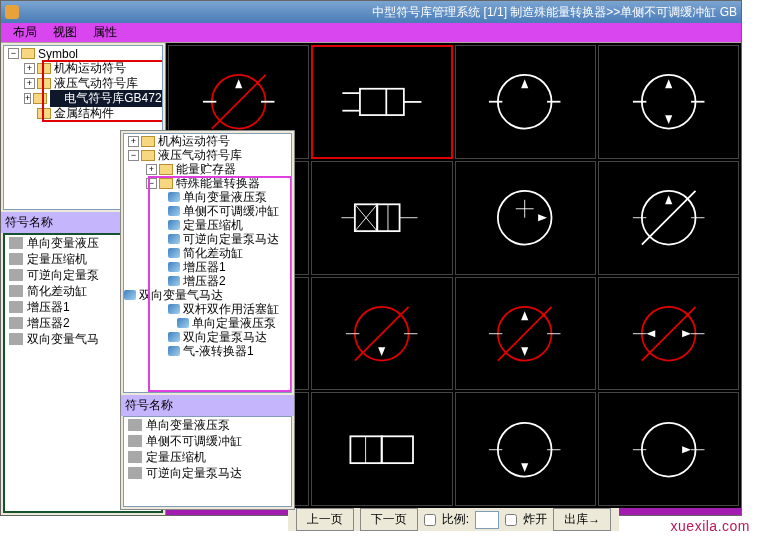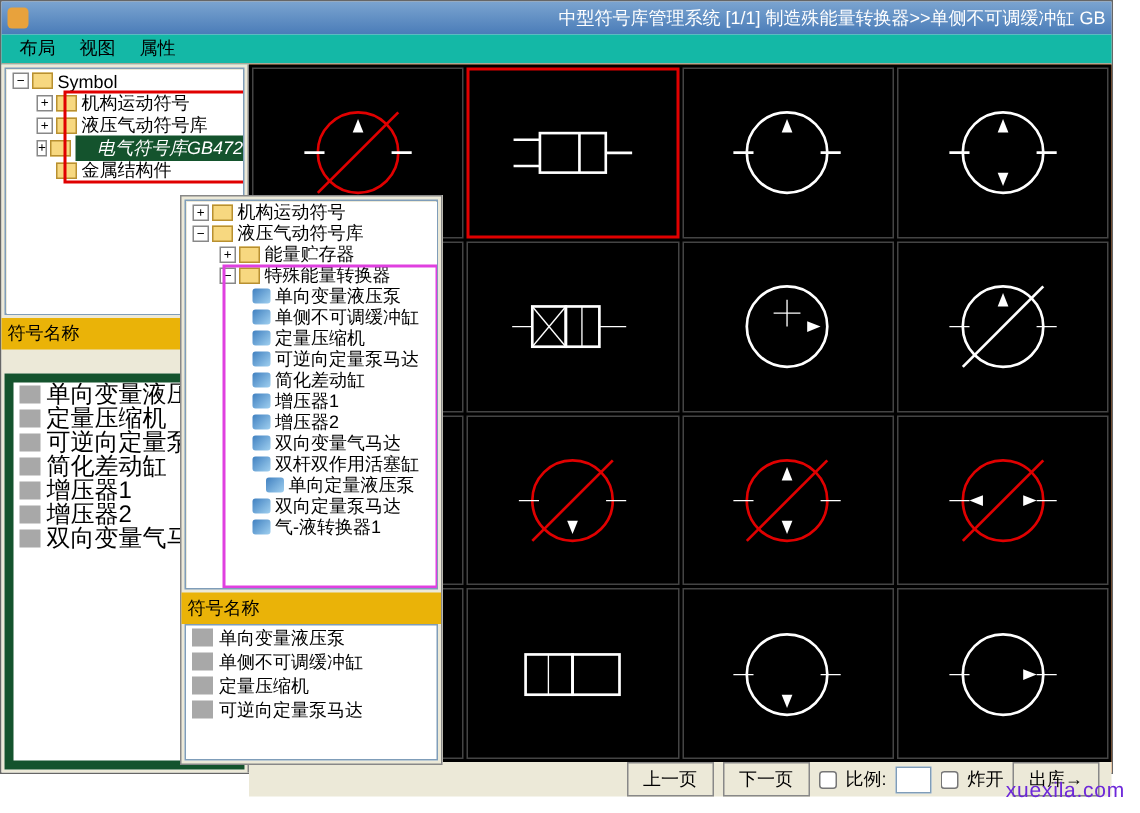--- a/index.html
+++ b/index.html
@@ -3,59 +3,59 @@
 <meta charset="utf-8">
 <style>
 * { margin: 0; padding: 0; box-sizing: border-box; font-family: "SimSun", "Microsoft YaHei", sans-serif; }
 body { background: #fff; width: 760px; height: 542px; position: relative; overflow: hidden; }
 .app-window { position: absolute; top: 0; left: 0; width: 742px; height: 516px; background: #fff; border: 1px solid #666; }
 
 .titlebar { height: 22px; background: linear-gradient(#7ba4d0, #4a7cb8); display: flex; align-items: center; padding: 0 4px; }
 .titlebar-icon { width: 14px; height: 14px; background: #e8a23c; border-radius: 3px; margin-right: 4px; flex-shrink: 0; }
 .titlebar-text { color: #fff; font-size: 12px; flex: 1; white-space: nowrap; overflow: hidden; text-align: right; }
 
-.menubar { height: 20px; background: #14b8a6; display: flex; align-items: center; padding: 0 4px; border-bottom: 1px solid #aca899; font-size: 12px; }
+.menubar { height: 20px; background: #d946ef; display: flex; align-items: center; padding: 0 4px; border-bottom: 1px solid #aca899; font-size: 12px; }
 .menubar span { padding: 2px 8px; cursor: default; }
 
 .content { display: flex; height: calc(100% - 42px); background: #ece9d8; }
 
 .left-panel { width: 165px; display: flex; flex-direction: column; border-right: 1px solid #888; }
 .tree1 { flex: 0 0 165px; background: #fff; overflow: auto; font-size: 12px; border: 1px solid #7f9db9; margin: 2px; position: relative; }
 .tree1 .redbox { position: absolute; top: 14px; left: 38px; width: 122px; height: 62px; border: 2px solid #e00000; pointer-events: none; }
 .tree-node { display: flex; align-items: center; height: 15px; padding-left: 4px; white-space: nowrap; }
 .tree-node.d1 { padding-left: 20px; }
 .tree-node .expander { width: 11px; height: 11px; border: 1px solid #888; display: inline-flex; align-items: center; justify-content: center; font-size: 9px; line-height: 1; margin-right: 2px; background: #fff; }
 .tree-node .folder { width: 14px; height: 11px; background: #f7d880; border: 1px solid #b89030; margin-right: 3px; flex-shrink: 0; }
-.tree-node.selected span.label { background: #14532d; color: #fff; padding: 0 14px; font-style: italic; }
-
-.symbol-list-label { font-size: 12px; padding: 2px 4px; background: #eab308; }
-.symbol-list { flex: 1; background: #fff; border: 6px solid #14532d; margin: 16px 2px 2px 2px; overflow: auto; font-size: 16px; }
+.tree-node.selected span.label { background: #0f172a; color: #fff; padding: 0 14px; }
+
+.symbol-list-label { font-size: 12px; padding: 2px 4px; background: #c4b5fd; }
+.symbol-list { flex: 1; background: #fff; border: 2px solid #14532d; margin: 0 2px 2px 2px; overflow: auto; font-size: 12px; }
 .symbol-list .item { display: flex; align-items: center; height: 16px; padding-left: 4px; white-space: nowrap; }
 .symbol-list .item .icon { width: 14px; height: 12px; background: #a8a8a8; margin-right: 4px; flex-shrink: 0; }
 
-.right-panel { flex: 1; display: flex; flex-direction: column; background: #f97316; position: relative; }
+.right-panel { flex: 1; display: flex; flex-direction: column; background: #a21caf; position: relative; align-items: center; }
 .symbol-grid { flex: 1; display: grid; grid-template-columns: repeat(4, 1fr); grid-template-rows: repeat(4, 1fr); gap: 2px; padding: 2px; background: #000; }
 .cell { background: #000; border: 1px solid #444; display: flex; align-items: center; justify-content: center; position: relative; }
 .cell.sel { border: 2px solid #e00000; }
 .cell svg { width: 80%; height: 80%; }
 
 .bottombar { height: 30px; background: #ece9d8; display: flex; align-items: center; justify-content: flex-end; gap: 6px; padding: 0 8px; font-size: 12px; }
 .btn { background: #ece9d8; border: 1px solid #888; padding: 2px 10px; font-size: 12px; cursor: pointer; }
 .chk { width: 12px; height: 12px; }
 .numinput { width: 24px; height: 18px; border: 1px solid #7f9db9; font-size: 12px; text-align: center; }
 
 
 .popup-tree { position: absolute; top: 130px; left: 120px; width: 175px; height: 380px; background: #ece9d8; border: 1px solid #888; z-index: 10; display: flex; flex-direction: column; }
 .popup-tree .ptree { flex: 0 0 260px; background: #fff; border: 1px solid #7f9db9; margin: 2px; overflow: auto; font-size: 12px; position: relative; }
 .popup-tree .magbox { position: absolute; top: 42px; left: 24px; width: 144px; height: 216px; border: 2px solid #e040e0; pointer-events: none; }
 .popup-tree .plist { flex: 1; background: #fff; border: 1px solid #7f9db9; margin: 0 2px 2px 2px; overflow: auto; font-size: 12px; }
 .pnode { display: flex; align-items: center; height: 14px; white-space: nowrap; }
 .pnode .leaf-icon { width: 12px; height: 10px; background: linear-gradient(135deg, #4080c0, #a0d0f0); border-radius: 2px; margin-right: 3px; flex-shrink: 0; }
 
-.watermark { position: absolute; right: 10px; bottom: 8px; font-size: 14px; color: #6d28d9; font-family: Arial; letter-spacing: 0.5px; }
+.watermark { position: absolute; right: 10px; bottom: 8px; font-size: 14px; color: #be185d; font-family: Arial; letter-spacing: 0.5px; }
 </style>
 </head>
 <body>
 
 <div class="app-window">
 
   <div class="titlebar">
     <div class="titlebar-icon"></div>
     <div class="titlebar-text">中型符号库管理系统 [1/1] 制造殊能量转换器&gt;&gt;单侧不可调缓冲缸 GB</div>
   </div>
@@ -337,21 +337,21 @@
         <span>简化差动缸</span>
       </div>
     <div class="pnode" style="padding-left:44px">
         <span class="leaf-icon"></span>
         <span>增压器1</span>
       </div>
     <div class="pnode" style="padding-left:44px">
         <span class="leaf-icon"></span>
         <span>增压器2</span>
       </div>
-    <div class="pnode" style="padding-left:44px">
+    <div class="pnode" style="">
         <span class="leaf-icon"></span>
         <span>双向变量气马达</span>
       </div>
     <div class="pnode" style="padding-left:44px">
         <span class="leaf-icon"></span>
         <span>双杆双作用活塞缸</span>
       </div>
     <div class="pnode" style="padding-left:53px">
         <span class="leaf-icon"></span>
         <span>单向定量液压泵</span>

